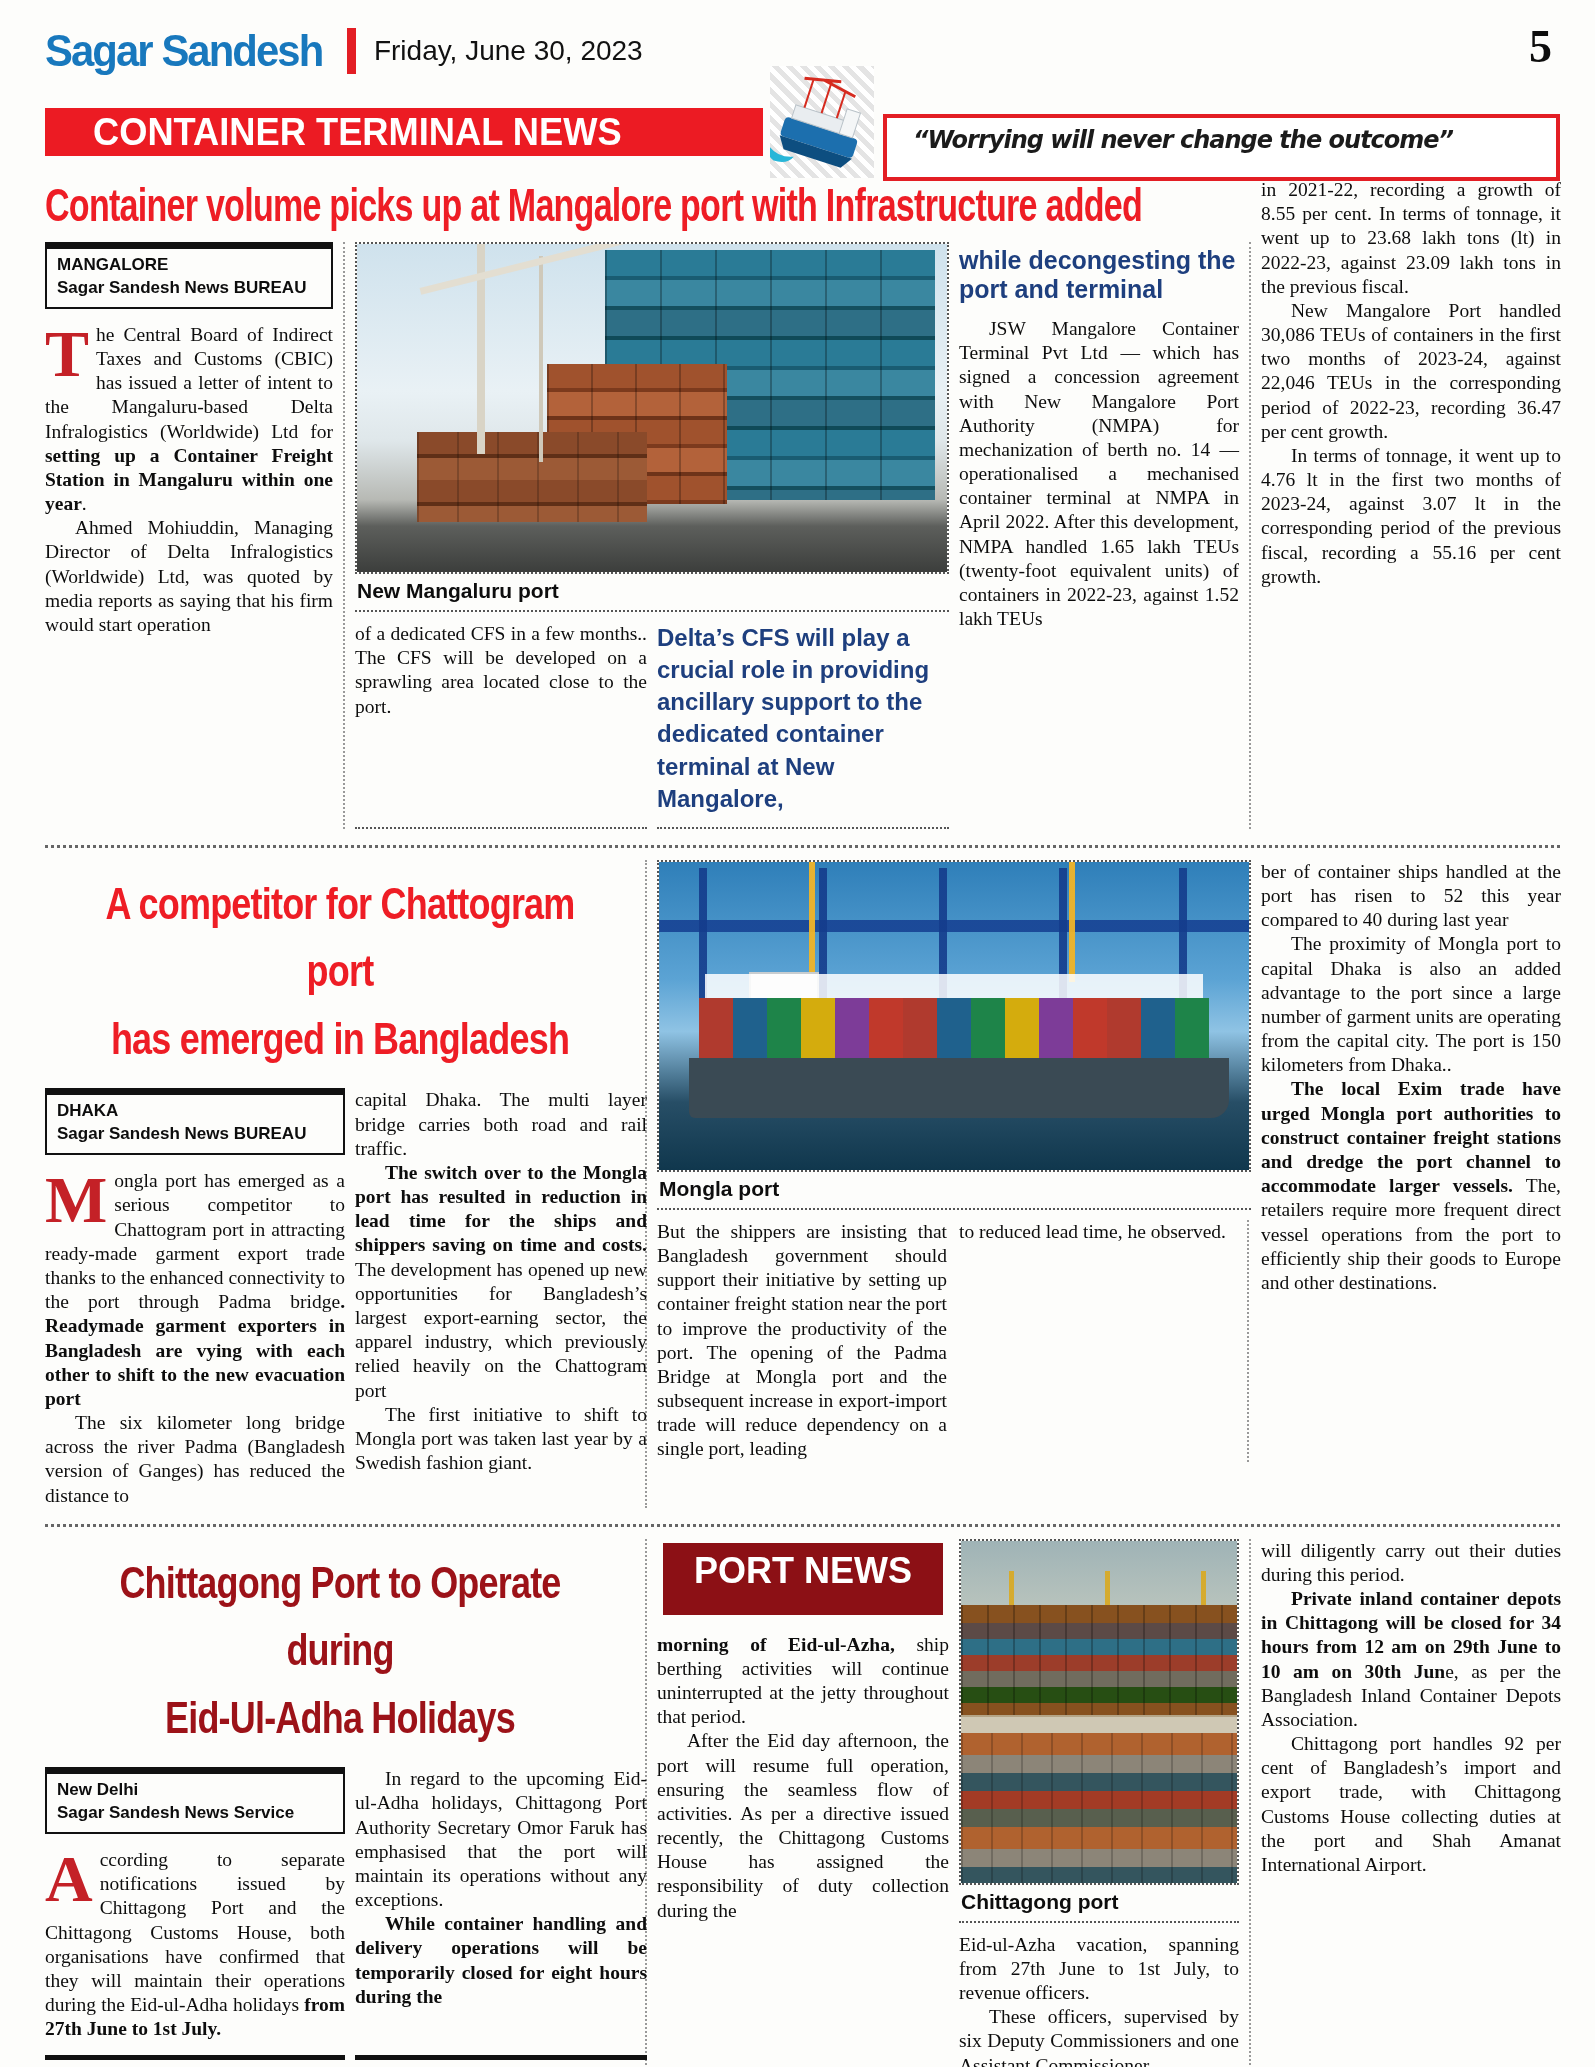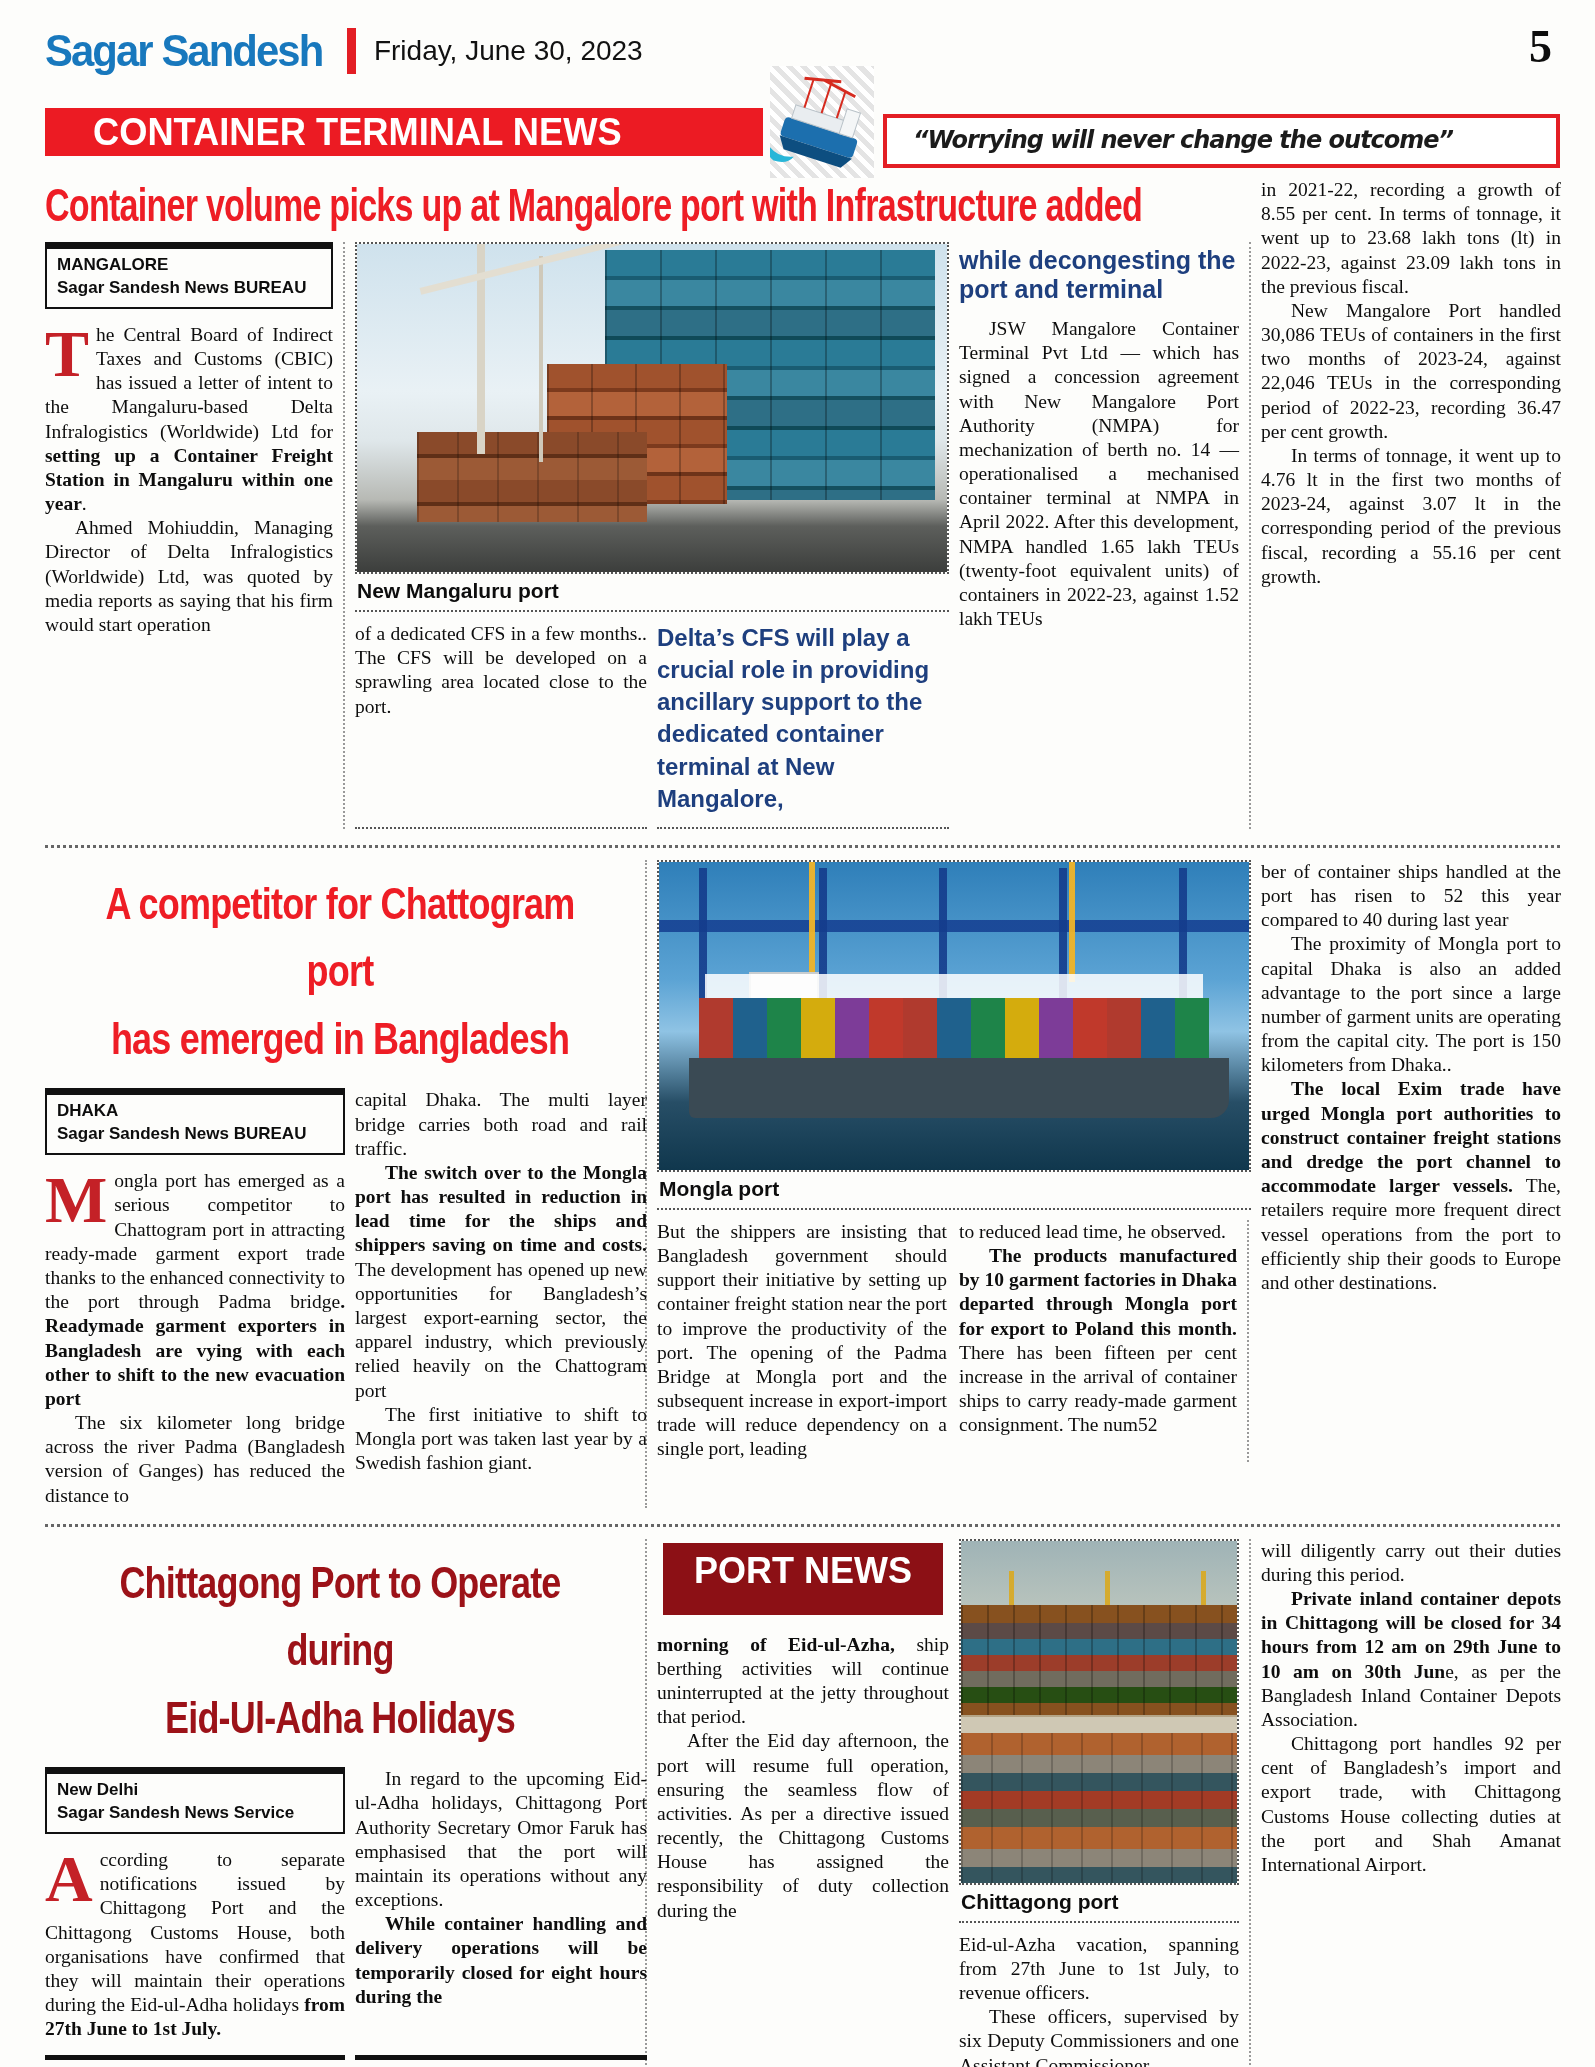--- a/index.html
+++ b/index.html
@@ -21,21 +21,21 @@
             font-weight:bold; font-size:46px; }
   .banner-row { position:relative; height:88px; }
   .banner { position:absolute; left:0; top:20px; width:718px; height:48px; background:#ec1b23;
             color:#fff; font-family:"Liberation Sans", sans-serif; font-weight:bold;
             font-size:39px; line-height:48px; padding-left:48px; letter-spacing:0;
             white-space:nowrap; }
   .banner span { display:inline-block; transform:scaleX(.93); transform-origin:left center; }
   .ship-art { position:absolute; left:725px; top:-22px; width:104px; height:112px;
               background:
                 repeating-linear-gradient(45deg, #e4e4e4 0 5px, #ffffff 5px 10px); }
-  .quote-box { position:absolute; left:838px; right:0; top:26px; height:54px;
+  .quote-box { position:absolute; left:838px; right:0; top:26px; height:67px;
                border:4px solid #e31e24; background:#fff; padding:8px 0 0 26px; }
   .quote-text { font-family:"DejaVu Sans", sans-serif; font-weight:bold; font-style:italic;
                 font-size:24px; color:#1b1b1b; letter-spacing:-1px; }
 
   
   .grid5 { display:grid; grid-template-columns:300px 292px 292px 292px 300px; column-gap:10px; }
   .headline-red { color:#ee1d25; font-family:"Liberation Sans", sans-serif; font-weight:bold; }
   .h-a1 { font-size:46px; line-height:1.0; margin:6px 0 14px 0; white-space:nowrap; }
   .h-a1 span { display:inline-block; transform:scaleX(.74); transform-origin:left center;
                letter-spacing:-1px; }
@@ -254,21 +254,20 @@
         <div class="boxrow"></div>
         <div class="hull"></div>
       </div>
       <div class="cap">Mongla port</div>
       <div class="a2-sub">
         <div class="body-text">
             <p>But the shippers are insisting that Bangladesh government should support their initiative by setting up container freight station near the port to improve the productivity of the port. The opening of the Padma Bridge at Mongla port and the subsequent increase in export-import trade will reduce dependency on a single port, leading</p>
           </div>
         <div class="body-text rule-right">
             <p>to reduced lead time, he observed.</p>
-            <p class="indent"><b>The products manufactured by 10 garment factories in Dhaka departed through Mongla port for export to Poland this month.</b> There has been fifteen per cent increase in the arrival of container ships to carry ready-made garment consignment. The num52</p>
           </div>
       </div>
     </div>
 
     <div class="a2-col5 body-text">
         <p>ber of container ships handled at the port has risen to 52 this year compared to 40 during last year</p>
         <p class="indent">The proximity of Mongla port to capital Dhaka is also an added advantage to the port since a large number of garment units are operating from the capital city. The port is 150 kilometers from Dhaka..</p>
         <p class="indent"><b>The local Exim trade have urged Mongla port authorities to construct container freight stations and dredge the port channel to accommodate larger vessels.</b> The, retailers require more frequent direct vessel operations from the port to efficiently ship their goods to Europe and other destinations.</p>
       </div>
   </div>

